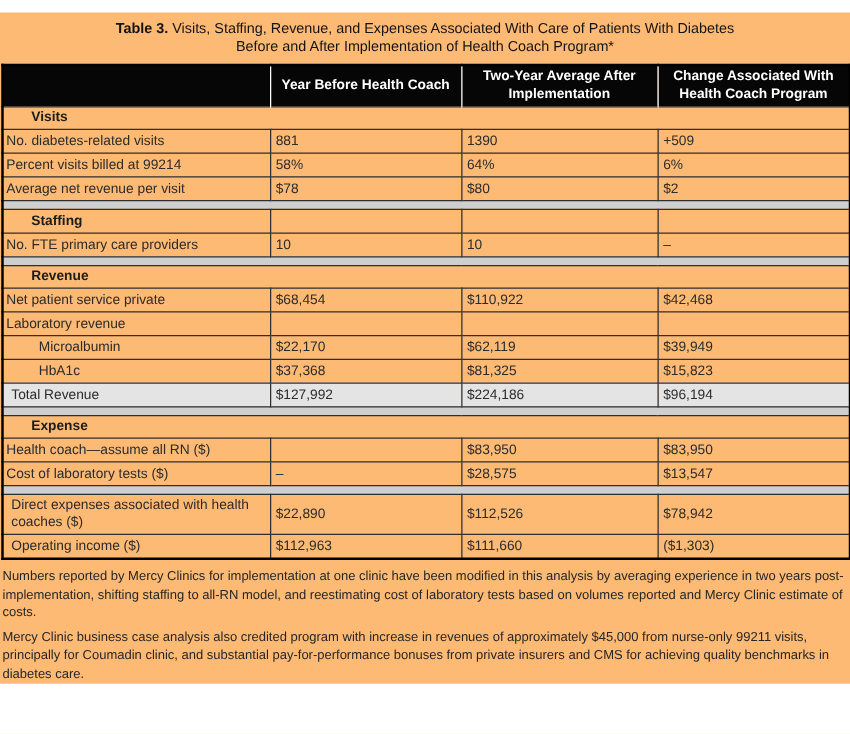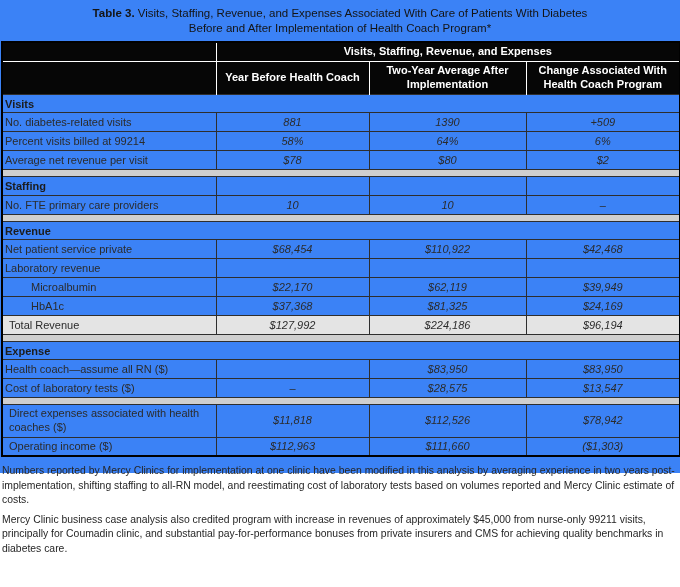--- a/index.html
+++ b/index.html
@@ -2,21 +2,21 @@
 <html><head>
 <meta charset="utf-8">
 <style>
   * { margin:0; padding:0; box-sizing:border-box; }
   html,body { background:#ffffff; }
   body {
     width:680px; height:587px; overflow:hidden;
     font-family:"Liberation Sans", sans-serif;
     color:#2b2b2b;
   }
-  .page { width:680px; height:473px; padding:4px 1px 0 1px; background:#3b82f6; }
+  .page { width:680px; height:537px; padding:4px 1px 0 1px; background:#fdba74;margin-top:10px; }
 
   .title {
     text-align:center; font-size:11.5px; line-height:1.28;
     color:#141414; margin:2px 10px 6px 10px;
   }
   .title .b { font-weight:bold; }
 
   table.t3 {
     width:678px; table-layout:fixed; border-collapse:collapse;
     border:2px solid #000;
@@ -31,26 +31,26 @@
   tr.h1 th { height:19px; border-bottom:1px solid #fff; font-size:11px; }
   tr.h1 th.corner { border-right:1px solid #fff; }
   tr.h2 th { height:33px; font-size:11px; }
   tr.h2 th + th { border-left:1px solid #fff; }
 
   
   tbody td {
     border:1px solid #2e2e2e; height:19px;
     padding:2px 4px; vertical-align:middle; color:#2b2b2b;
   }
-  td.val { text-align:center;font-style:italic; }
+  td.val { text-align:left; }
   td.label { text-align:left; }
   .ind0 { padding-left:6px; }
   .ind1 { padding-left:2px; }
   .ind2 { padding-left:28px; }
-  td.section-label { font-weight:bold; padding-left:2px; height:18px; color:#1c1c1c; }
+  td.section-label { font-weight:bold; padding-left:22px; height:18px; color:#1c1c1c; }
   tr.total td { background:#e4e4e4; }
   tr.total td.label { padding-left:6px; }
   td.sep { background:#cfcfcf; height:7px; padding:0; border-left:none; border-right:none; }
   tr.tall td { height:31px; line-height:1.25; }
 
   .footnotes { padding:7px 2px 0 1px; }
   .footnotes p {
     font-size:10.4px; line-height:1.4; color:#262626;
     margin-bottom:5px; text-align:left;
   }
@@ -67,24 +67,20 @@
   </div>
 
   <table class="t3">
     <colgroup>
       <col style="width:214px">
         <col style="width:153px">
         <col style="width:157px">
         <col style="width:154px">
     </colgroup>
     <thead>
-      <tr class="h1">
-        <th class="corner"></th>
-        <th colspan="3">Visits, Staffing, Revenue, and Expenses</th>
-      </tr>
       <tr class="h2">
         <th class="corner"></th>
         <th>Year Before Health Coach</th>
         <th>Two-Year Average After Implementation</th>
         <th>Change Associated With Health Coach Program</th>
       </tr>
     </thead>
     <tbody id="tbody">
         <tr>
           <td colspan="4" class="section-label">Visits</td>
@@ -143,21 +139,21 @@
         <tr>
           <td class="label ind2">Microalbumin</td>
           <td class="val">$22,170</td>
           <td class="val">$62,119</td>
           <td class="val">$39,949</td>
         </tr>
         <tr>
           <td class="label ind2">HbA1c</td>
           <td class="val">$37,368</td>
           <td class="val">$81,325</td>
-          <td class="val">$24,169</td>
+          <td class="val">$15,823</td>
         </tr>
         <tr class="total">
           <td class="label ind0">Total Revenue</td>
           <td class="val">$127,992</td>
           <td class="val">$224,186</td>
           <td class="val">$96,194</td>
         </tr>
         <tr>
           <td colspan="4" class="sep"></td>
         </tr>
@@ -174,21 +170,21 @@
           <td class="label ind1">Cost of laboratory tests ($)</td>
           <td class="val">–</td>
           <td class="val">$28,575</td>
           <td class="val">$13,547</td>
         </tr>
         <tr>
           <td colspan="4" class="sep"></td>
         </tr>
         <tr class="tall">
           <td class="label ind0">Direct expenses associated with health coaches ($)</td>
-          <td class="val">$11,818</td>
+          <td class="val">$22,890</td>
           <td class="val">$112,526</td>
           <td class="val">$78,942</td>
         </tr>
         <tr>
           <td class="label ind0">Operating income ($)</td>
           <td class="val">$112,963</td>
           <td class="val">$111,660</td>
           <td class="val">($1,303)</td>
         </tr>
       </tbody>

